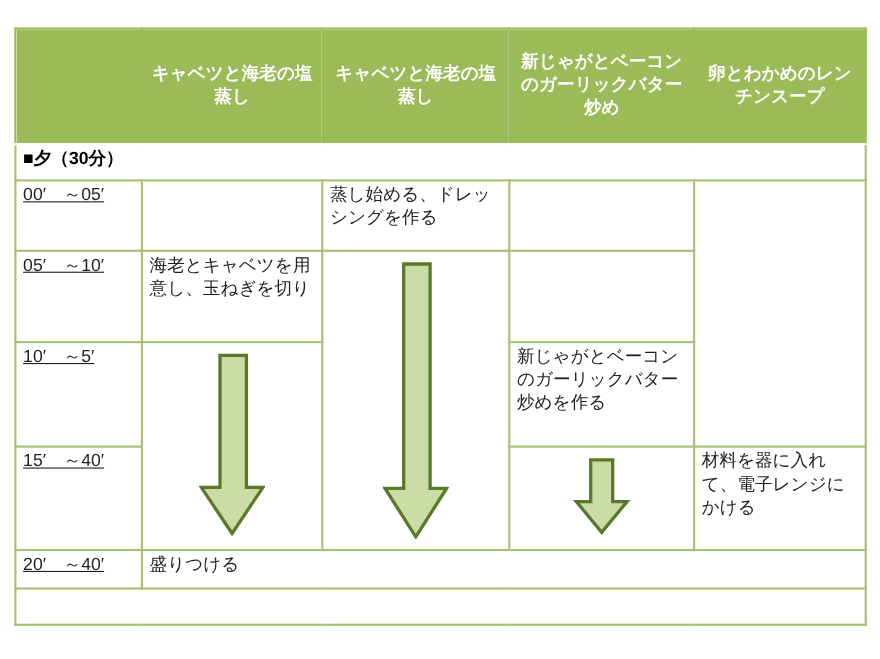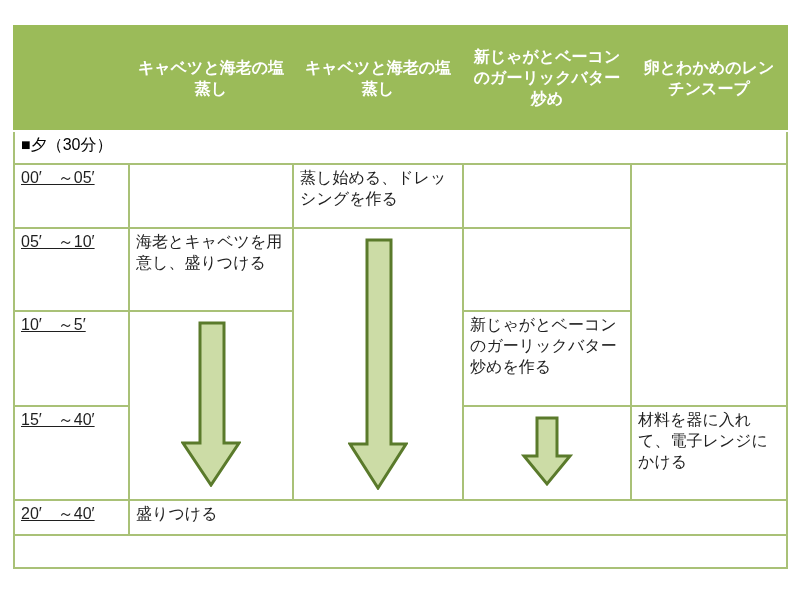--- a/index.html
+++ b/index.html
@@ -19,21 +19,21 @@
   
   tr.hdr th{
     background:#9bbb59;color:#ffffff;font-weight:bold;font-size:16px;
     text-align:center;vertical-align:middle;
     border:2px solid #9bbb59;border-left:2px solid #ffffff;border-bottom:2px solid #ffffff;
     padding:2px 4px;
   }
   tr.hdr th:first-child{border-left:2px solid #9bbb59;}
   
   td.section{
-    background:#d9d9d9;font-weight:normal;font-size:17px;color:#000;
+    background:#d9d9d9;font-weight:bold;font-size:17px;color:#000;
     vertical-align:middle;padding:3px 6px;
     border-top:2px solid #ffffff;
     margin-top:23px;
   }
   
   td.time{
     vertical-align:middle;font-size:15px;color:#1f1f1f;
     padding-left:8px;white-space:nowrap;text-decoration:underline;
   }
   
@@ -77,21 +77,21 @@
     <tr style="height:64px">
       <td class="time">00′　～05′</td>
       <td></td>
       <td>蒸し始める、ドレッシングを作る</td>
       <td></td>
       <td rowspan="3"></td>
     </tr>
 
     <tr style="height:83px">
       <td class="time">05′　～10′</td>
-      <td>海老とキャベツを用意し、盛りつける</td>
+      <td>海老とキャベツを用意し、玉ねぎを切り</td>
       <td class="arrowcell" rowspan="3">
         <svg class="a-top" width="60" height="252" viewBox="0 0 60 252">
           <polygon points="19,2 43,2 43,206 58,206 30,250 2,206 19,206" fill="#ccdca6" stroke="#5a7a2b" stroke-width="3" stroke-linejoin="miter"></polygon>
         </svg>
       </td>
       <td></td>
     </tr>
 
     <tr style="height:95px">
       <td class="time">10′　～5′</td>

